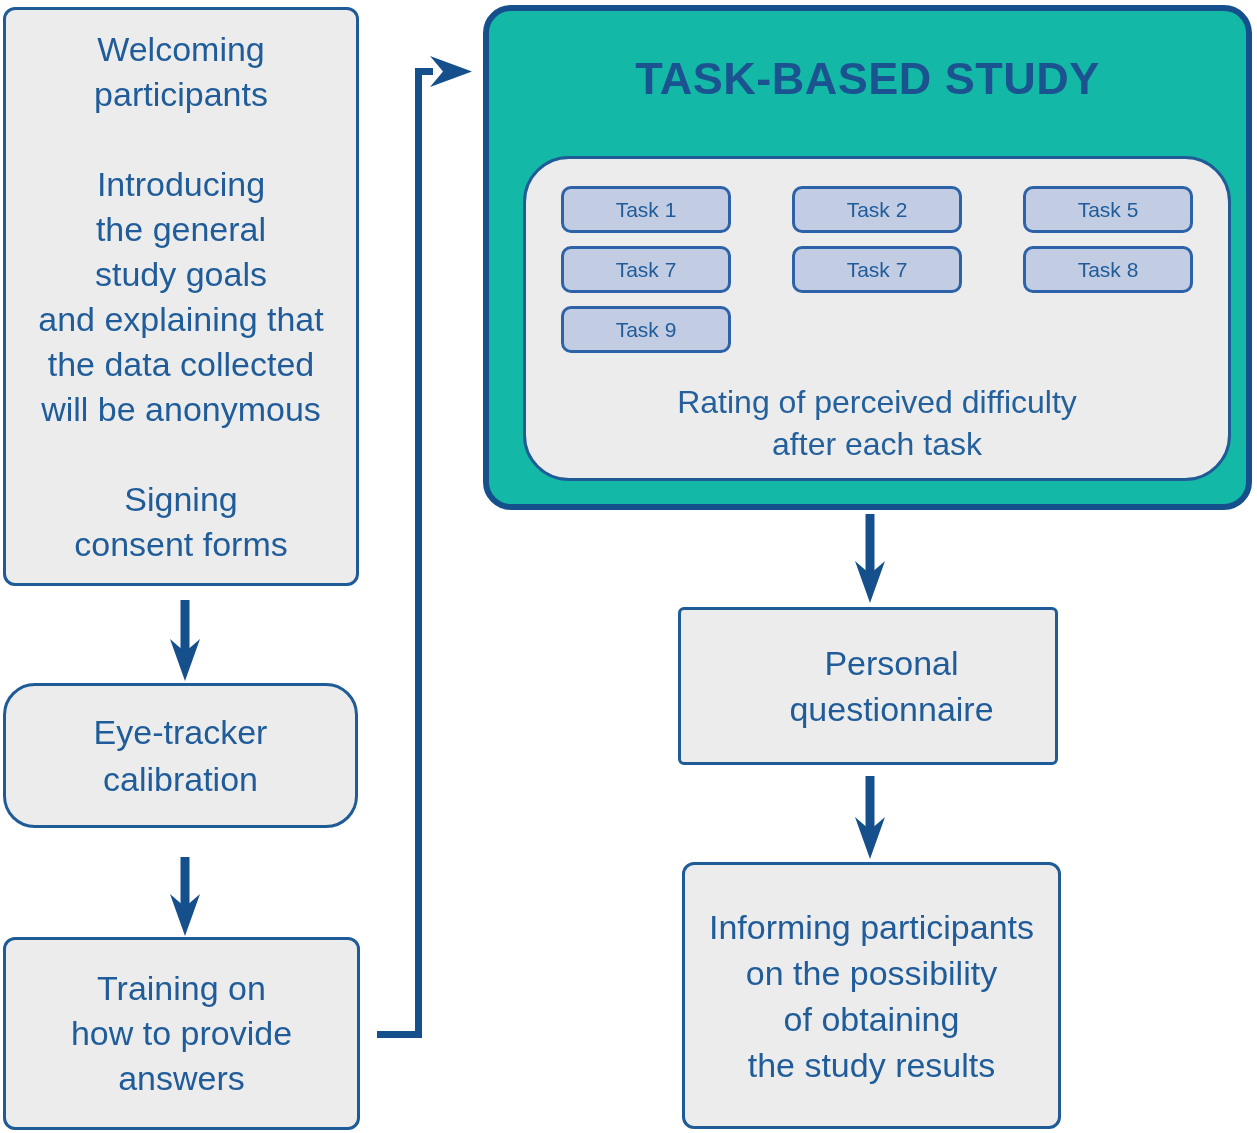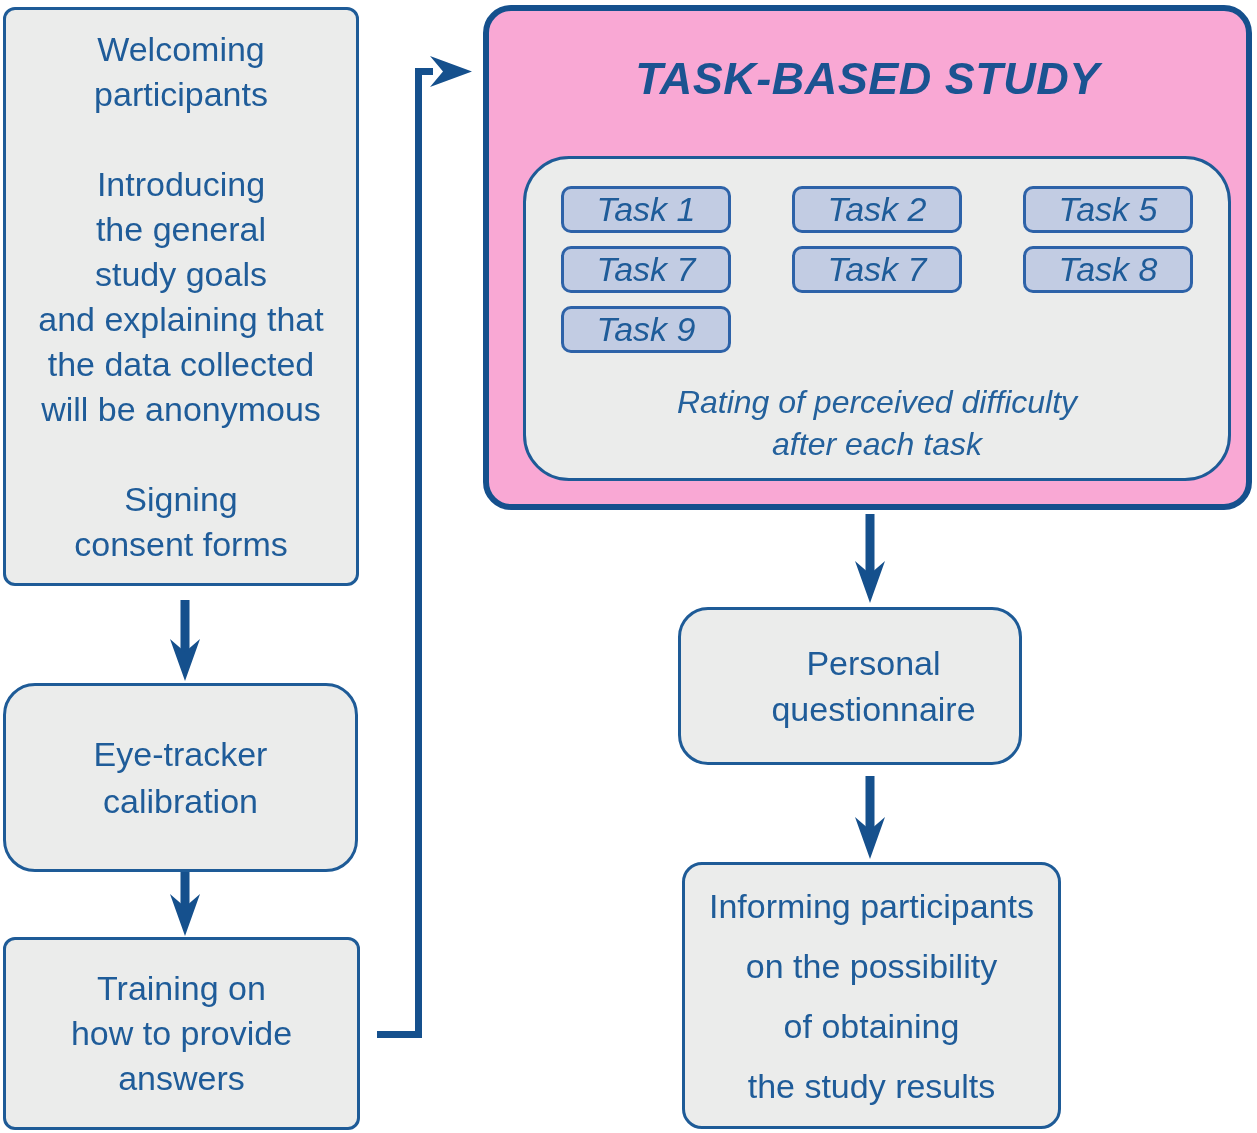--- a/index.html
+++ b/index.html
@@ -10,54 +10,54 @@
   svg.overlay{position:absolute;left:0;top:0;pointer-events:none;}
   .gbox{
     position:absolute;box-sizing:border-box;
     background:#ebeceb;border:3px solid #1e5b97;color:#1f5c99;
     display:flex;flex-direction:column;align-items:center;justify-content:center;
     text-align:center;white-space:pre-line;
   }
   .gbox p{margin:0;white-space:pre-line;}
   .flow-text{font-size:34px;line-height:45px;}
   .welcome{left:3px;top:7px;width:356px;height:579px;border-radius:12px;row-gap:45px;}
-  .eyetracker{left:3px;top:683px;width:355px;height:189px;border-radius:32px;line-height:47px;}
+  .eyetracker{left:3px;top:683px;width:355px;height:145px;border-radius:32px;line-height:47px;}
   .training{left:3px;top:937px;width:357px;height:193px;border-radius:12px;}
   .panel{
     position:absolute;box-sizing:border-box;
     left:483px;top:5px;width:769px;height:505px;
-    background:#f9a8d4;border:6px solid #15508d;border-radius:28px;font-style:italic;
+    background:#14b8a6;border:6px solid #15508d;border-radius:28px;
   }
   .panel-title{
     position:absolute;left:0;right:0;top:42px;text-align:center;
     font-size:45px;line-height:52px;font-weight:bold;color:#1b5391;
     letter-spacing:0.5px;
   }
   .innerbox{
     position:absolute;box-sizing:border-box;
     left:34px;top:145px;width:708px;height:325px;
     background:#ebeceb;border:3px solid #1e5b97;border-radius:46px;
   }
   .taskgrid{
     position:absolute;left:35px;top:27px;
     display:grid;grid-template-columns:repeat(3,170px);
     column-gap:61px;row-gap:13px;
   }
   .taskbtn{
     box-sizing:border-box;width:170px;height:47px;
     background:#c2cce3;border:3px solid #2d62a8;border-radius:10px;
-    color:#1f5c99;font-size:34px;
+    color:#1f5c99;font-size:21px;
     display:flex;align-items:center;justify-content:center;
   }
   .rating-note{
     position:absolute;left:0;right:0;top:222px;text-align:center;
     color:#24619c;font-size:32px;line-height:42px;white-space:pre-line;
   }
-  .personal{left:678px;top:607px;width:344px;height:158px;border-radius:30px;line-height:46px;padding-left:47px;}
-  .informing{left:682px;top:862px;width:379px;height:267px;border-radius:20px;line-height:60px;}
+  .personal{left:678px;top:607px;width:380px;height:158px;border-radius:6px;line-height:46px;padding-left:47px;}
+  .informing{left:682px;top:862px;width:379px;height:267px;border-radius:12px;line-height:46px;}
 </style>
 </head>
 <body>
 
 <div class="canvas">
 
   <svg class="overlay" width="1257" height="1133" viewBox="0 0 1257 1133">
 
     <g fill="#15508d">
       <rect x="180.5" y="600" width="9" height="54"></rect>

